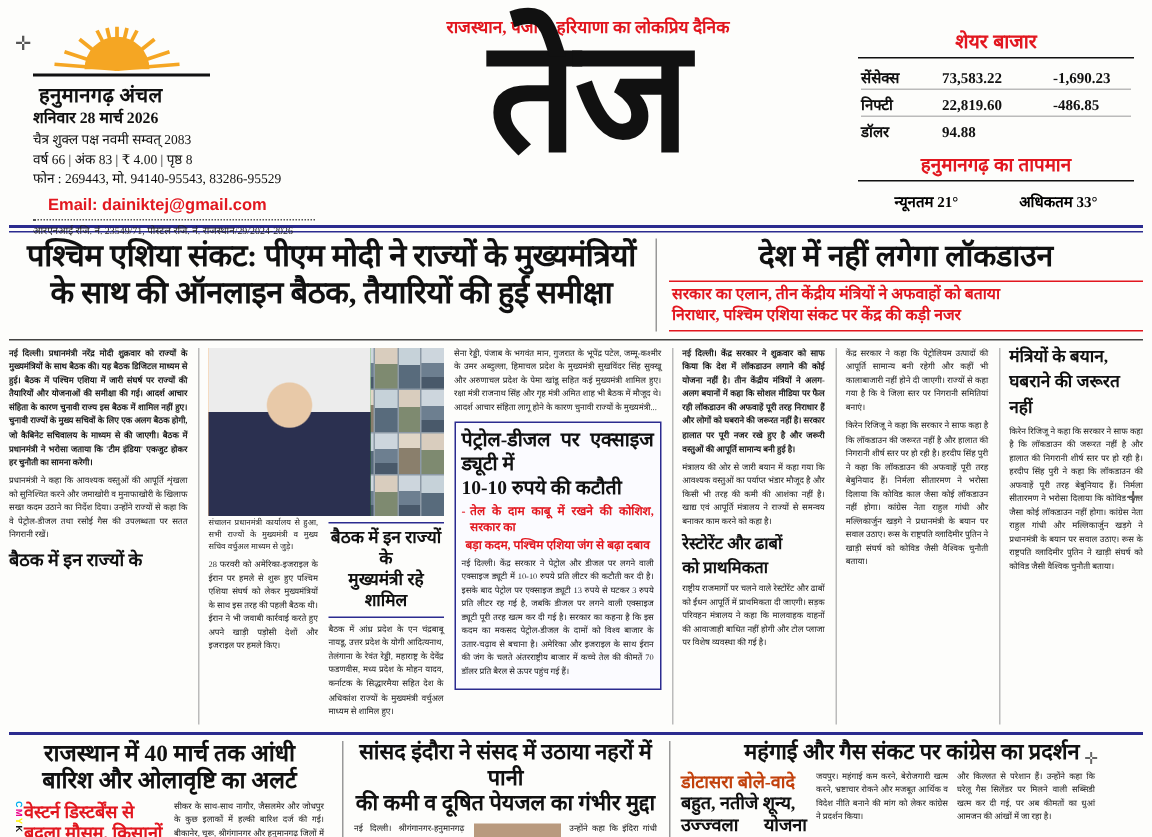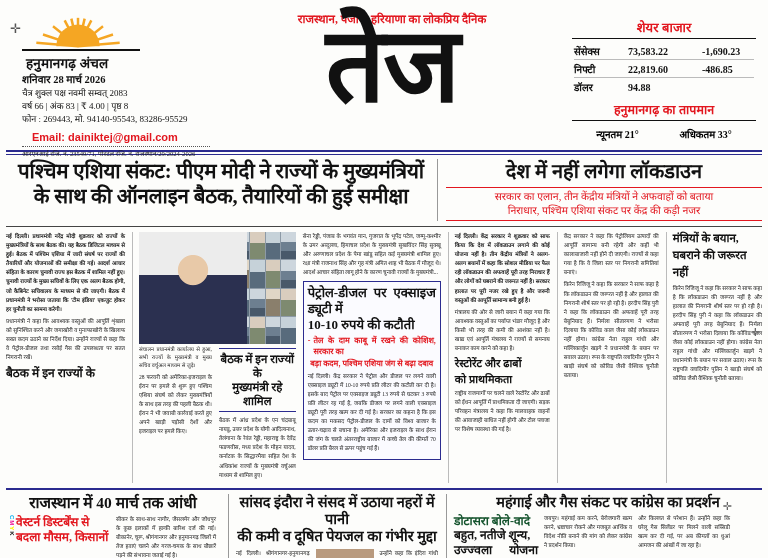--- a/index.html
+++ b/index.html
@@ -112,21 +112,21 @@
   .lead-right { flex: 1; border-left: 1px solid #999; padding-left: 8px; }
   .hl-main {
     font-size: 20.5px; font-weight: bold; line-height: 1.22; color: #111;
     text-align: center; letter-spacing: -.2px;
   }
   .hl-main2 {
     font-size: 20px; font-weight: bold; line-height: 1.22; color: #111;
     text-align: center;
   }
   .hl-sub-red {
-    color: #e2171f; font-weight: normal; font-size: 10.5px; text-align: center;
+    color: #e2171f; font-weight: bold; font-size: 10.5px; 
     line-height: 1.35; margin-top: 4px;
     border-top: 1px solid #e2171f; border-bottom: 1px solid #e2171f;
     padding: 2px 2px;
   }
   .rule-thin { border-top: 1px solid #444; margin: 5px 0 4px 0; }
 
   
   .cols { display: flex; gap: 7px; margin-top: 5px; }
   .col { font-size: 5.6px; line-height: 1.62; color: #1a1a1a; text-align: justify; }
   .c1 { width: 124px; }
@@ -396,20 +396,21 @@
       <span class="crossmark" style="right:2px;top:92px">✛</span>
     </div>
   </div>
 
   <div class="bottom-divider"></div>
 
   <div class="bottom-wrap">
 
     <div class="bl">
       <div class="hl-bot">राजस्थान में 40 मार्च तक आंधी</div>
+      <div class="hl-bot">बारिश और ओलावृष्टि का अलर्ट</div>
       <div class="bot-cols">
         <div class="col" style="width:104px;position:relative;padding-left:10px">
           <div class="cmyk" style="left:0;top:0">
             <span>C</span><span>M</span><span>Y</span><span>K</span>
           </div>
           <div class="red-kicker">वेस्टर्न डिस्टर्बेंस से</div>
           <div class="red-kicker">बदला मौसम, किसानों</div>
 
         </div>
         <div class="col" style="width:100px">
@@ -431,21 +432,21 @@
         <div class="col" style="width:62px">
           <p class="body">उन्होंने कहा कि इंदिरा गांधी नहर, जिसकी क्षमता 18500 क्यूसेक है, उसमें केवल 10500-11000 क्यूसेक पानी ही छोड़ा जा रहा है, जिससे किसानों की फसलें सूख रही हैं और पेयजल संकट गहरा गया है।</p>
         </div>
       </div>
     </div>
 
     <div class="br">
       <div class="hl-bot-sm">महंगाई और गैस संकट पर कांग्रेस का प्रदर्शन</div>
       <div class="bot-cols">
         <div class="col" style="width:84px">
-          <div class="red-kicker" style="color:#14532d">डोटासरा बोले-वादे</div>
+          <div class="red-kicker" style="color:#c2410c">डोटासरा बोले-वादे</div>
           <div class="red-kicker" style="color:#111">बहुत, नतीजे शून्य,</div>
           <div class="red-kicker" style="color:#111">उज्ज्वला योजना पर</div>
 
         </div>
         <div class="col" style="width:88px">
           <p class="body">जयपुर। महंगाई कम करने, बेरोजगारी खत्म करने, भ्रष्टाचार रोकने और मजबूत आर्थिक व विदेश नीति बनाने की मांग को लेकर कांग्रेस ने प्रदर्शन किया।</p>
         </div>
         <div class="col" style="width:92px;position:relative">
           <p class="body">और किल्लत से परेशान हैं। उन्होंने कहा कि घरेलू गैस सिलेंडर पर मिलने वाली सब्सिडी खत्म कर दी गई, पर अब कीमतों का धुआं आमजन की आंखों में जा रहा है।</p>
           <span class="crossmark" style="right:-2px;top:-16px">✛</span>

